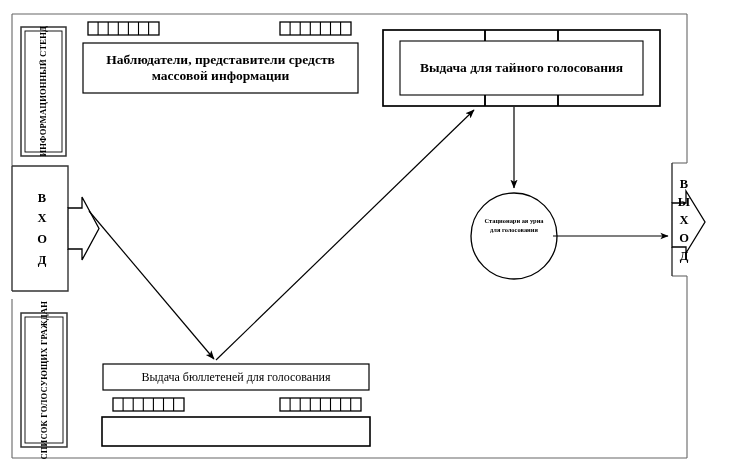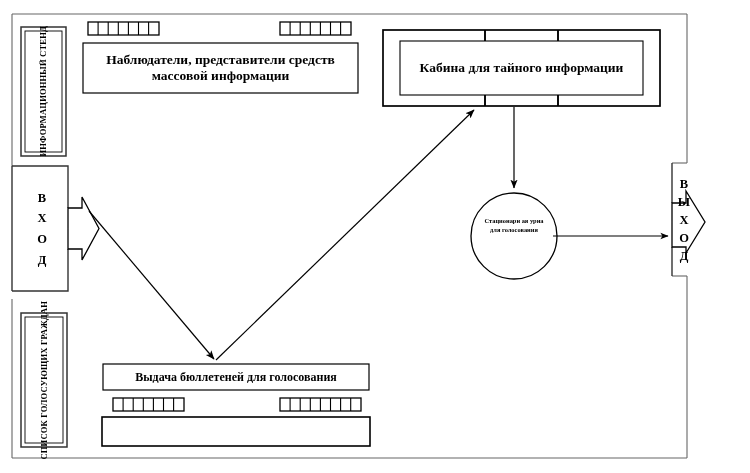--- a/index.html
+++ b/index.html
@@ -46,21 +46,21 @@
     font-size: 8.5px;
     font-weight: bold;
     letter-spacing: 0.2px;
   }
   .big-box-text {
     font-size: 13.5px;
     font-weight: bold;
   }
   .mid-box-text {
     font-size: 12px;
-    font-weight: bold;
+    font-weight: normal;
   }
   .door-text {
     font-size: 12.5px;
     font-weight: bold;
     letter-spacing: 0px;
     line-height: 1.65;
     display: block;
     text-align: center;
   }
   .circle-text {
@@ -164,21 +164,21 @@
 
   <div class="lbl" style="left:21px; top:313px; width:46px; height:134px;">
     <span class="vert tiny-vert">СПИСОК ГОЛОСУЮЩИХ ГРАЖДАН</span>
   </div>
 
   <div class="lbl big-box-text" style="left:86px; top:43px; width:269px; height:50px; padding:0 6px; box-sizing:border-box;align-items:center;">
     <span>Наблюдатели, представители средств массовой информации</span>
   </div>
 
   <div class="lbl big-box-text" style="left:400px; top:41px; width:243px; height:54px;">
-    <span>Кабина для тайного информации</span>
+    <span>Выдача для тайного голосования</span>
   </div>
 
   <div class="lbl mid-box-text" style="left:103px; top:364px; width:266px; height:26px;">
     <span>Выдача бюллетеней для голосования</span>
   </div>
 
   <div class="lbl circle-text" style="left:480px; top:205px; width:68px; height:40px;">
     <span>Стационарн ая урна для голосования</span>
   </div>
 

